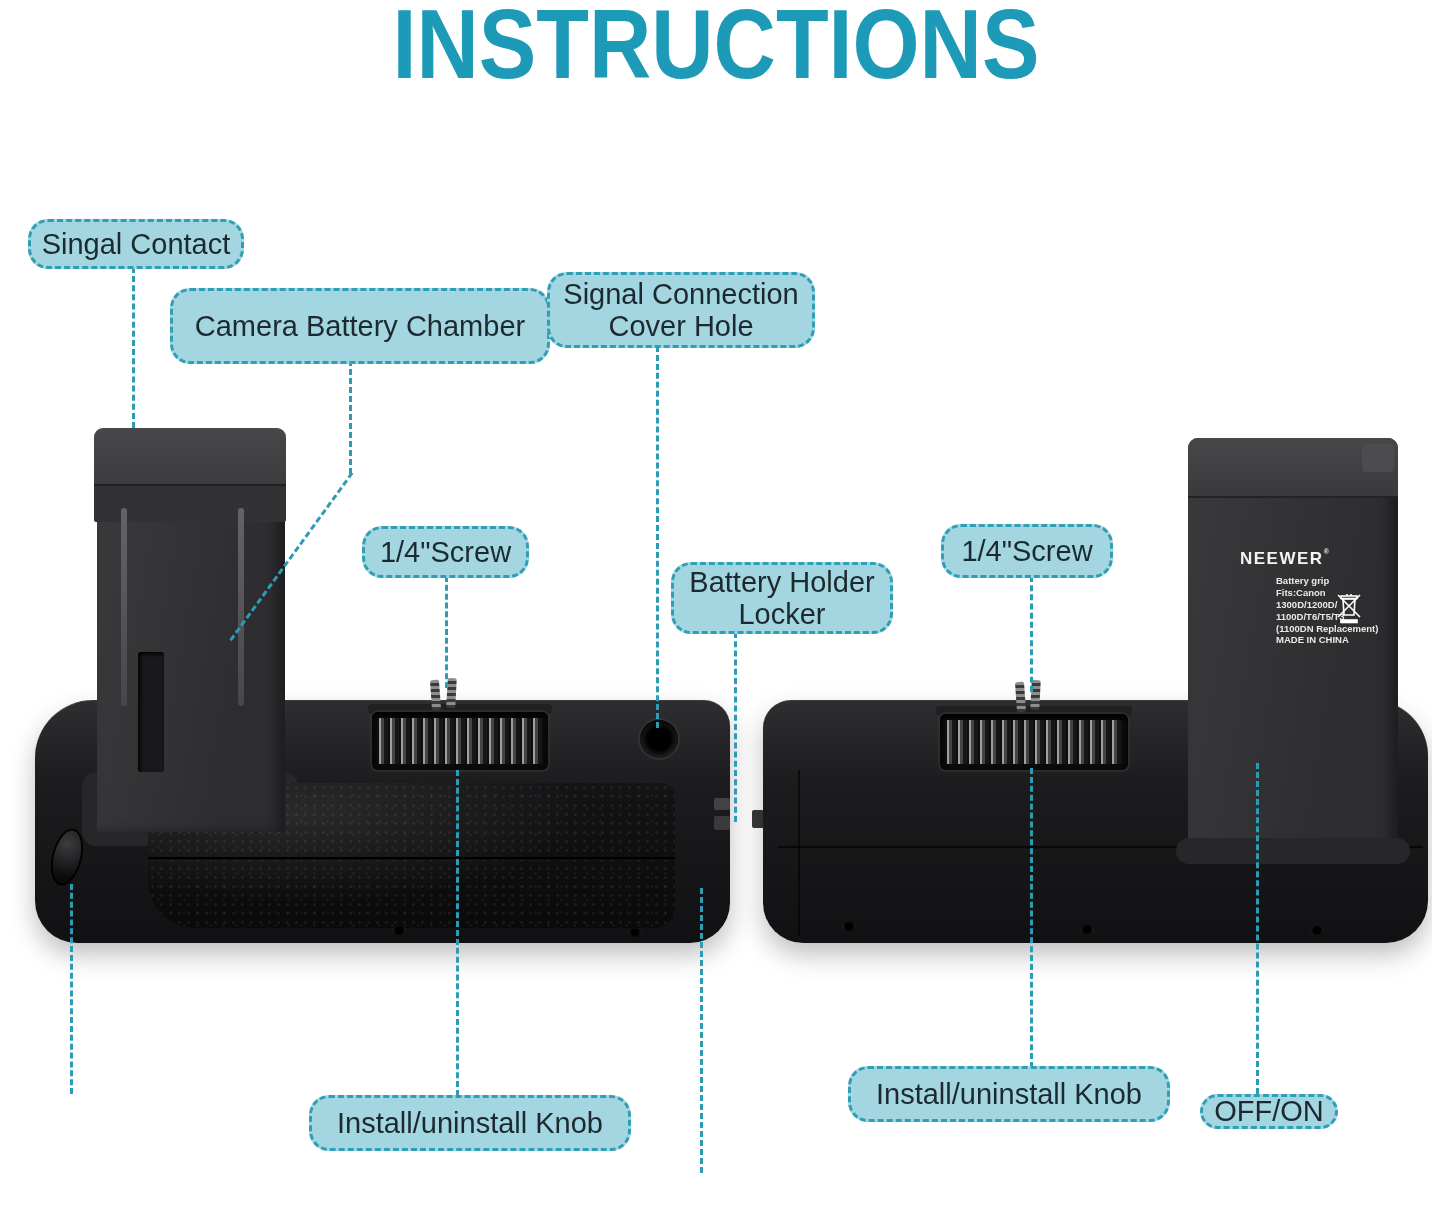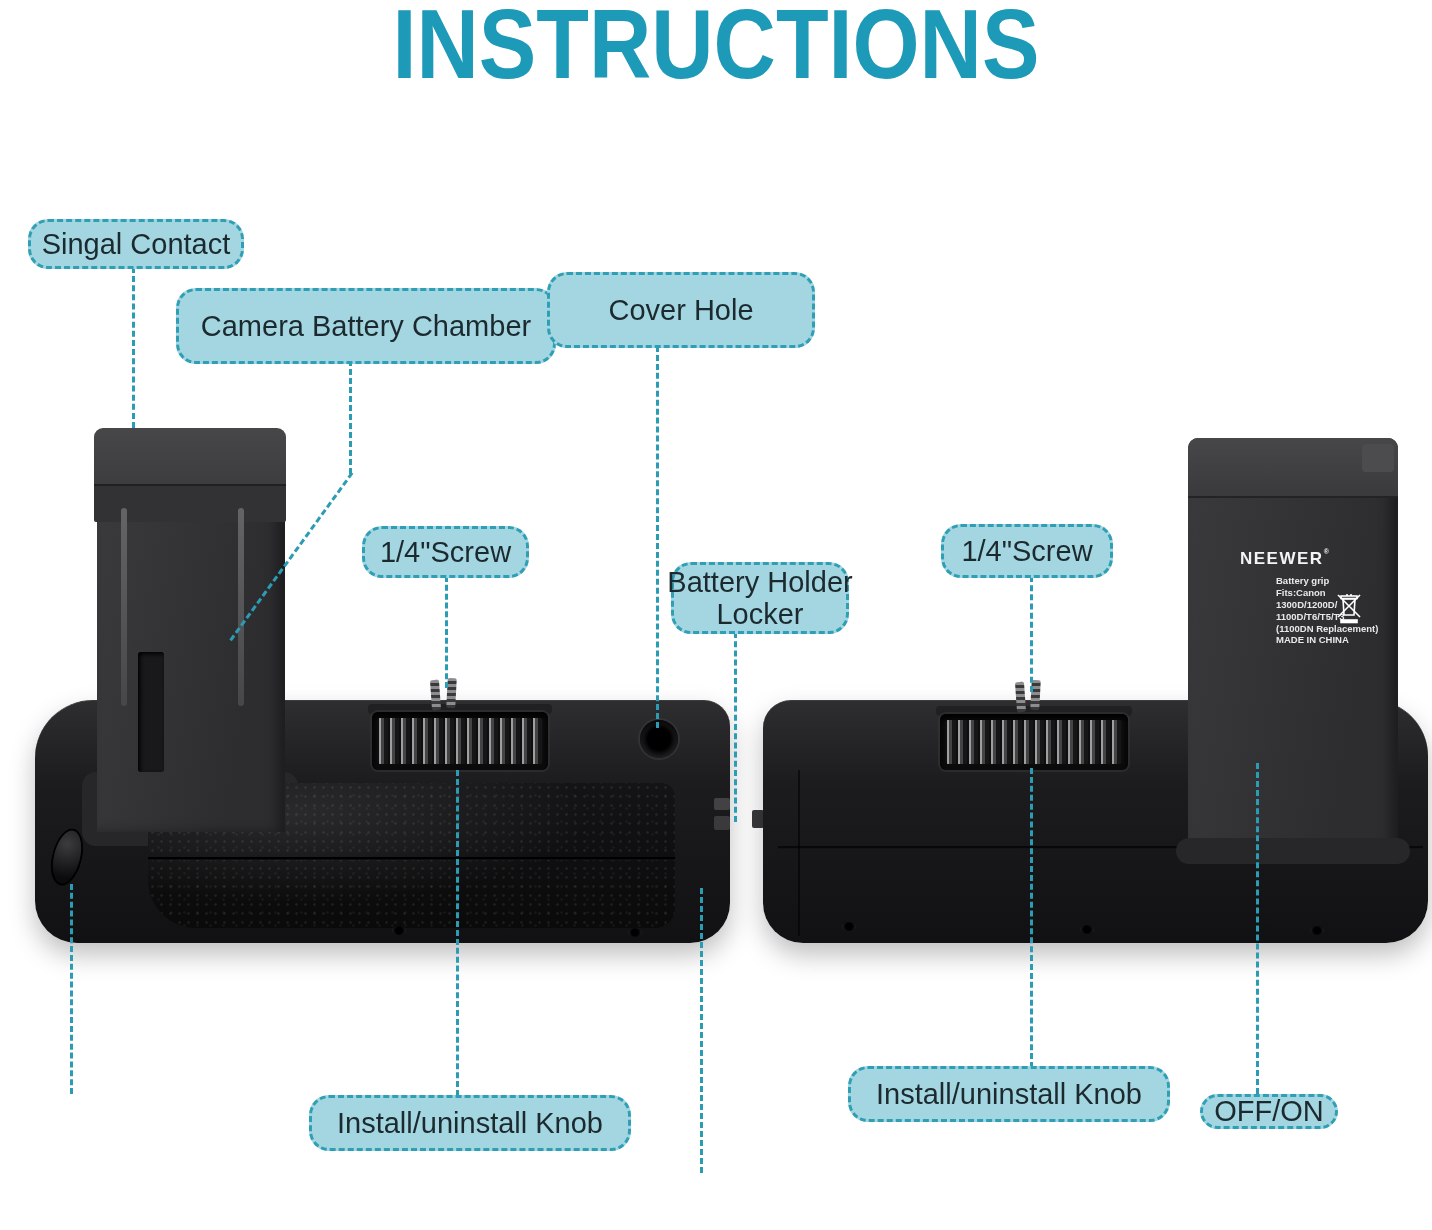--- a/index.html
+++ b/index.html
@@ -188,30 +188,31 @@
   <div class="vline" style="left:734px;top:632px;height:190px;"></div>
   <div class="vline" style="left:1030px;top:576px;height:116px;"></div>
   <div class="vline" style="left:1030px;top:768px;height:300px;"></div>
   <div class="vline" style="left:1256px;top:763px;height:331px;"></div>
   <div class="vline" style="left:70px;top:884px;height:210px;"></div>
   <div class="vline" style="left:700px;top:888px;height:285px;"></div>
 
   <div class="co" style="left:28px;top:219px;width:216px;height:50px;">
     <span>Singal Contact</span>
   </div>
-  <div class="co" style="left:176px;top:288px;width:380px;height:76px;">
+  <div class="co" style="left:170px;top:288px;width:380px;height:76px;">
     <span>Camera Battery Chamber</span>
   </div>
   <div class="co" style="left:547px;top:272px;width:268px;height:76px;">
+    <span>Signal Connection</span>
     <span>Cover Hole</span>
   </div>
   <div class="co" style="left:362px;top:526px;width:167px;height:52px;">
     <span>1/4"Screw</span>
   </div>
-  <div class="co" style="left:671px;top:562px;width:178px;height:72px;">
+  <div class="co" style="left:671px;top:562px;width:222px;height:72px;">
     <span>Battery Holder</span>
     <span>Locker</span>
   </div>
   <div class="co" style="left:941px;top:524px;width:172px;height:54px;">
     <span>1/4"Screw</span>
   </div>
   <div class="co" style="left:309px;top:1095px;width:322px;height:56px;">
     <span>Install/uninstall Knob</span>
   </div>
   <div class="co" style="left:848px;top:1066px;width:322px;height:56px;">

